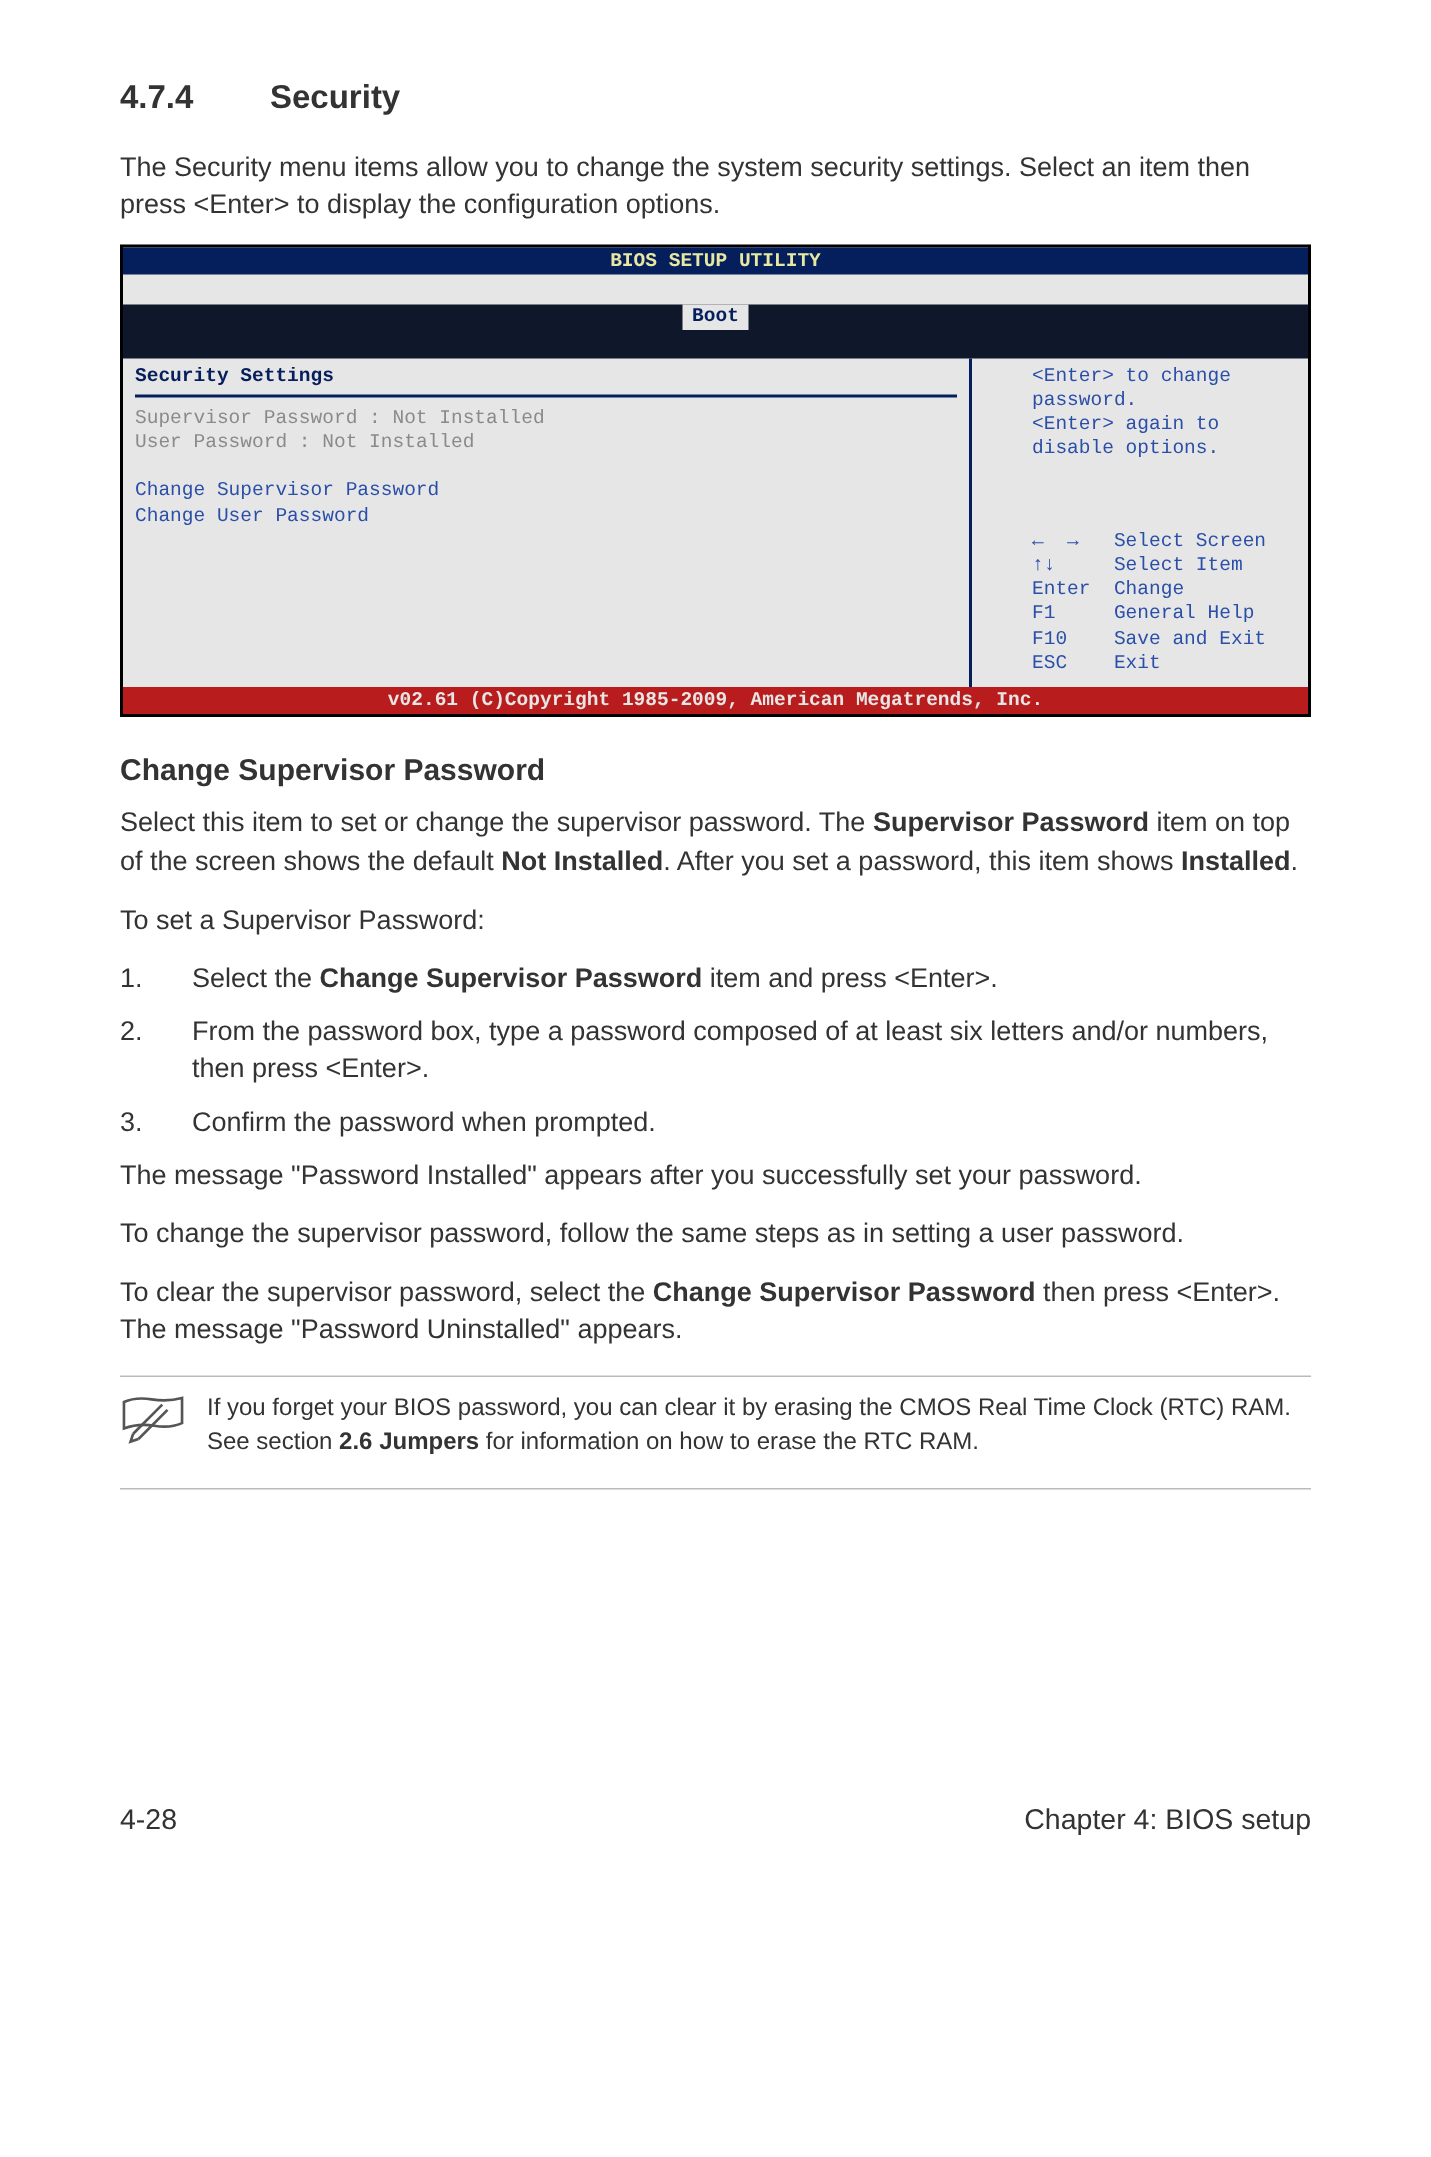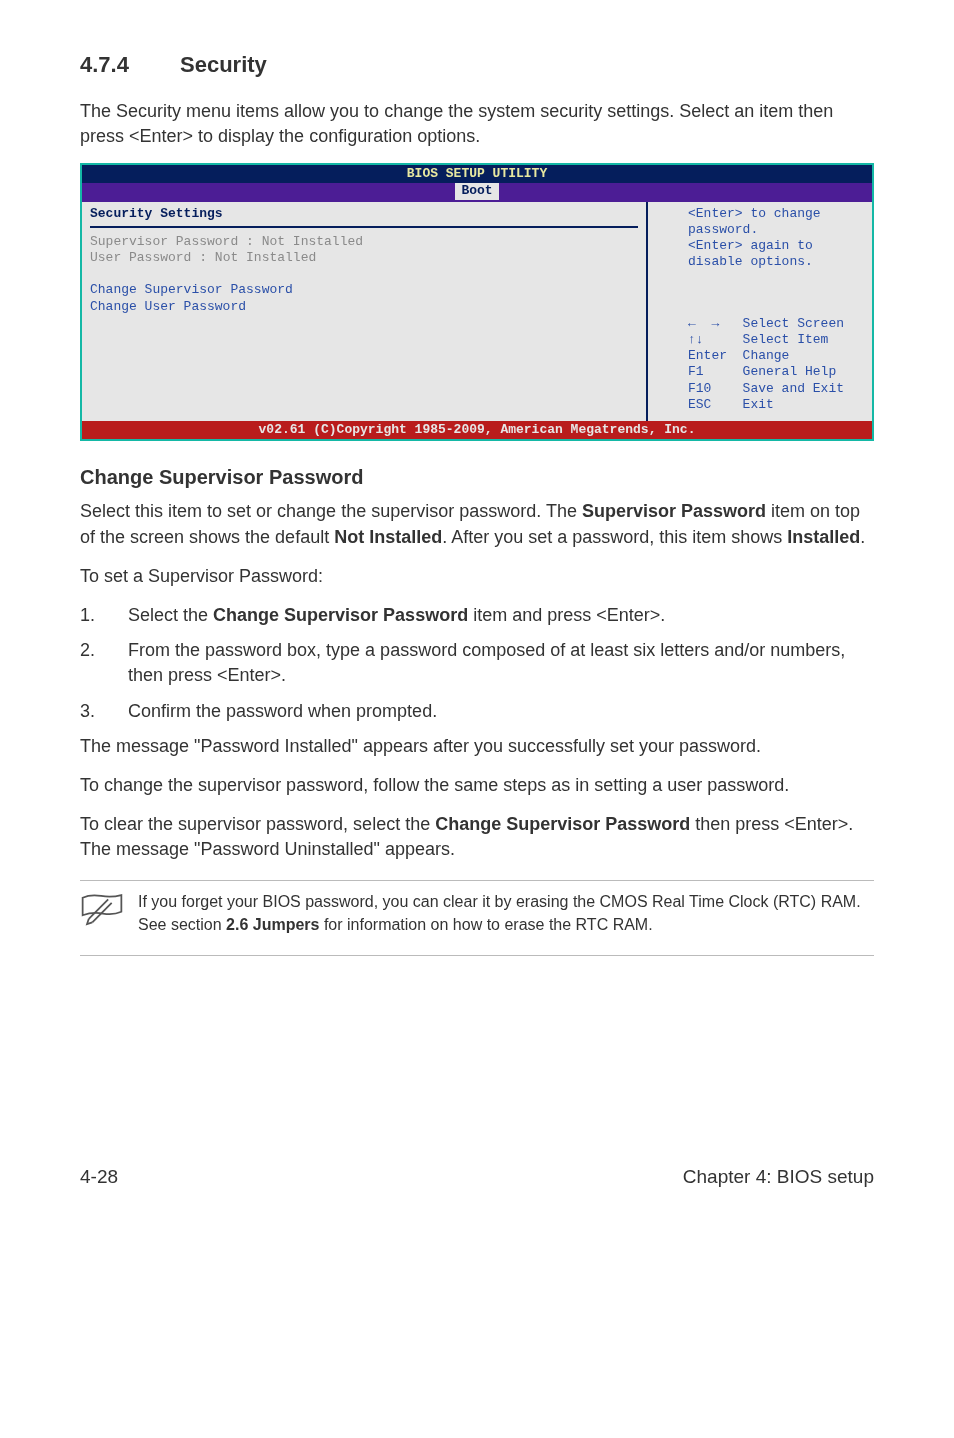--- a/index.html
+++ b/index.html
@@ -25,39 +25,40 @@
   .section-heading .num {
     display: inline-block;
     width: 100px;
   }
   .intro-text {
     margin-bottom: 14px;
   }
 
   
   .bios {
-    border: 2px solid #14b8a6;
+    border: 2px solid #000000;
     background: #e6e6e6;
     font-family: "Courier New", Courier, monospace;
     font-size: 13px;
     color: #051e5c;
     line-height: 1.25;
   }
   .bios-header {
     background: #051e5c;
     color: #e8e8a0;
     text-align: center;
     padding: 1px 0;
     font-weight: bold;
   }
   .bios-tabs {
-    background: #4c1d95;
+    background: #0f172a;
     color: #e6e6e6;
     text-align: center;
-    padding: 0 0 2px 0;
+    padding: 0 0 19px 0;
+    margin-top: 20px;
   }
   .bios-tab {
     background: #e6e6e6;
     color: #051e5c;
     padding: 0 6px;
     display: inline-block;
     font-weight: bold;
   }
   .bios-body {
     display: flex;

